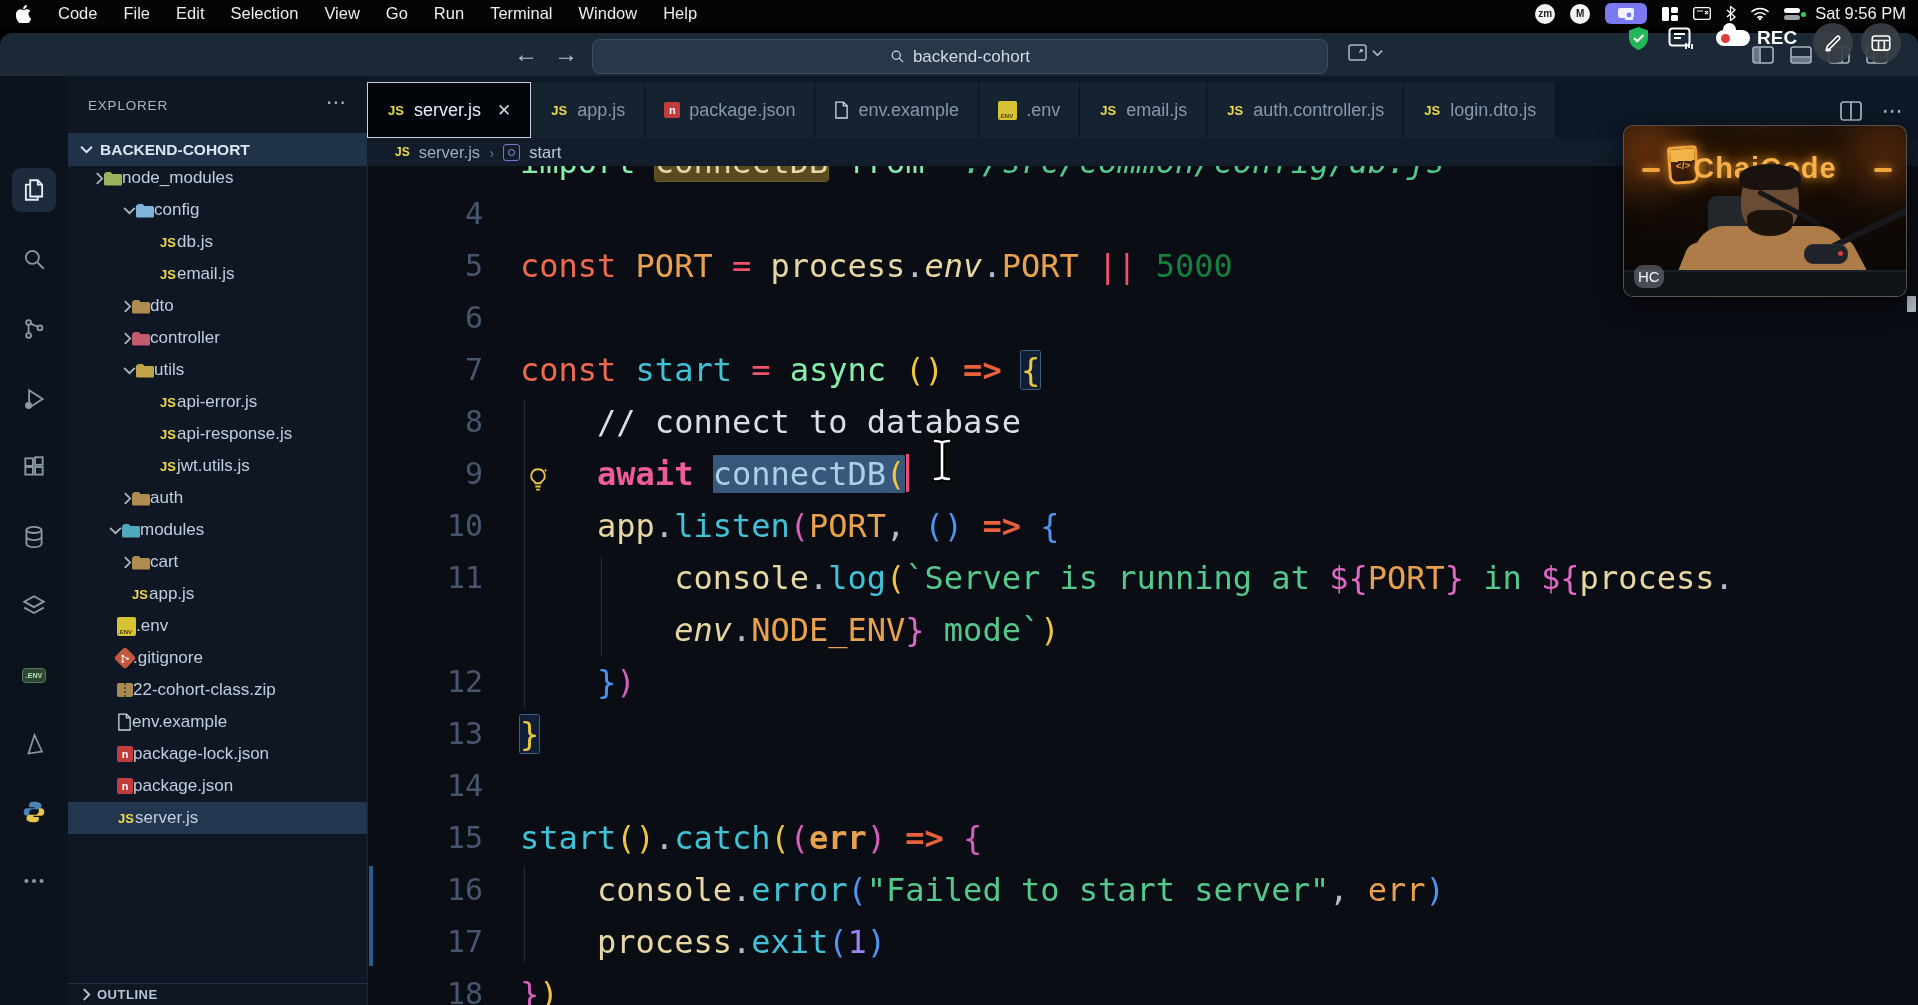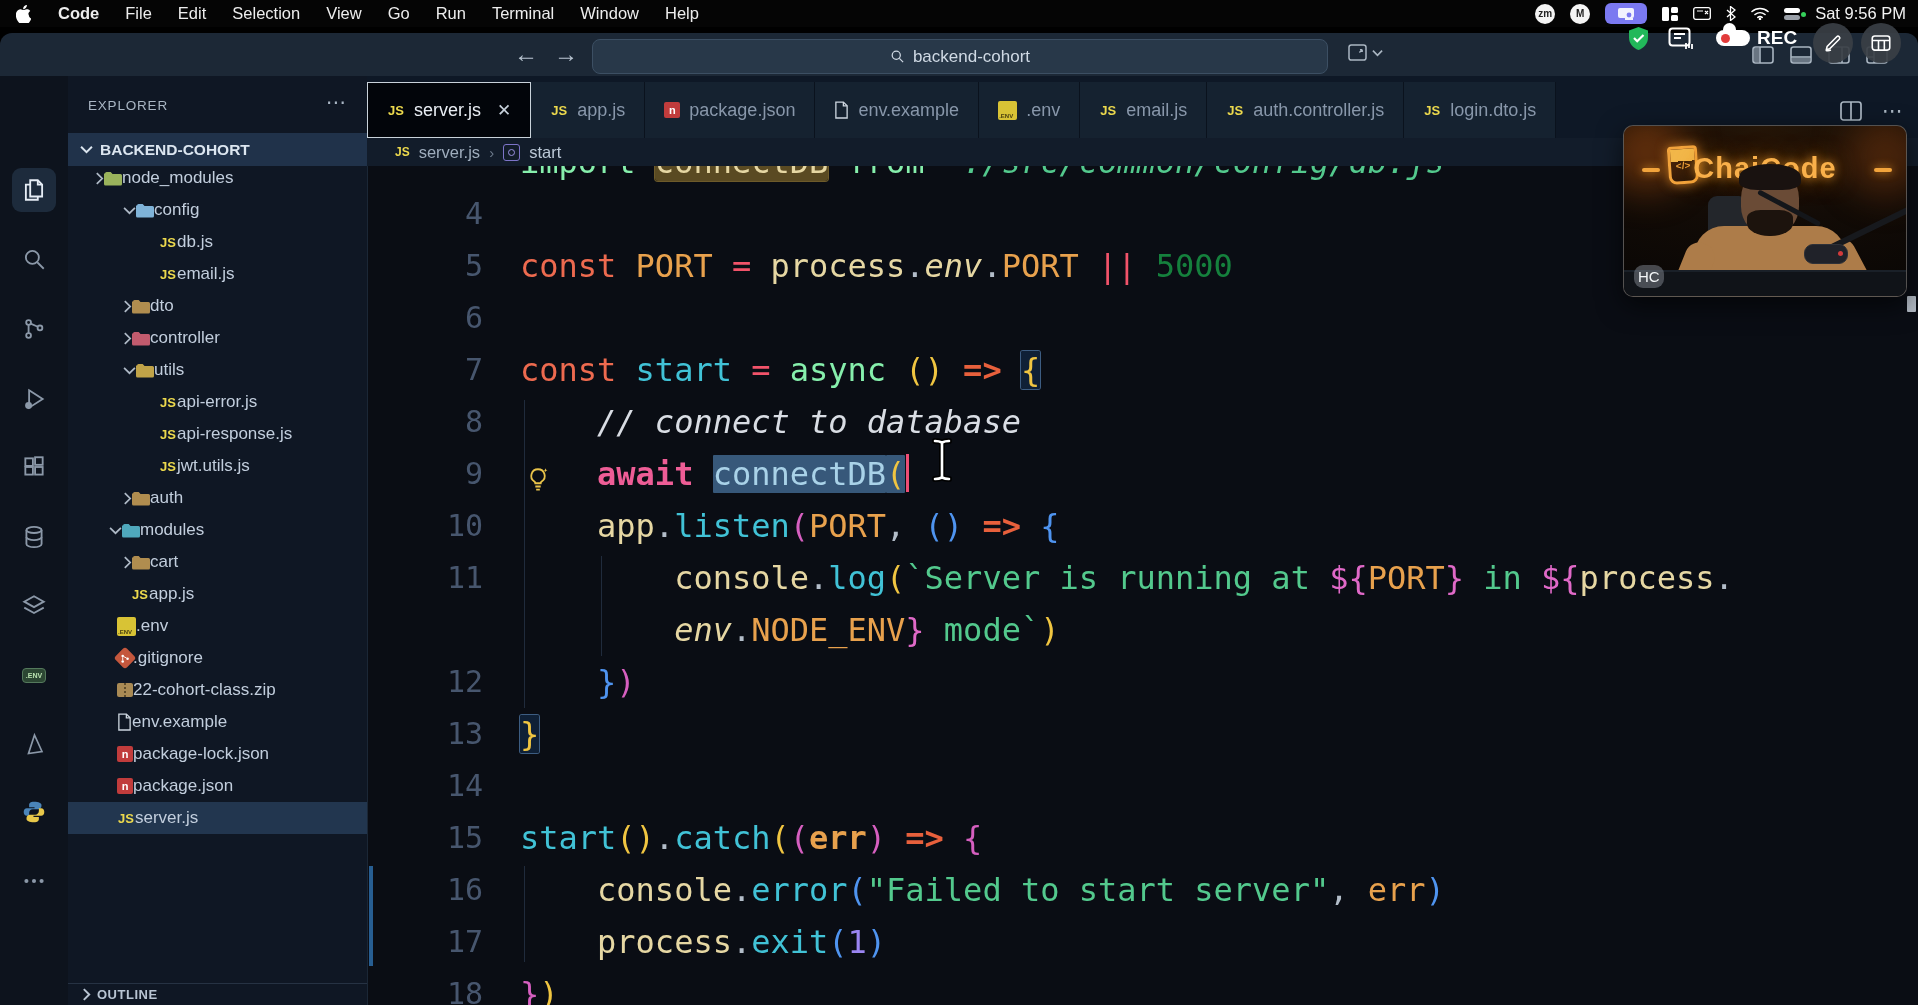--- a/index.html
+++ b/index.html
@@ -4,21 +4,21 @@
 <style>
   html,body{margin:0;padding:0}
   body{width:1918px;height:1005px;background:#000;overflow:hidden;position:relative;
        font-family:"Liberation Sans","DejaVu Sans",sans-serif;-webkit-font-smoothing:antialiased}
 
   
   #menubar{position:absolute;left:0;top:0;width:1918px;height:27px;background:#050505;
            display:flex;align-items:center;color:#ededed;font-size:16.5px;z-index:90}
   #menu-items{display:flex;align-items:center;margin-left:14px}
   #menu-items span{margin:0 13px;white-space:nowrap}
-  #menu-items span:first-child{font-weight:bold}
+  #menu-items span:first-child{font-weight:normal}
   #mb-right{position:absolute;right:12px;top:0;height:27px;display:flex;align-items:center;gap:15px}
   .mbcirc{width:20px;height:20px;border-radius:50%;background:#f4f4f4;color:#222;font-size:10px;
           font-weight:bold;display:flex;align-items:center;justify-content:center}
   .mbpurple{width:42px;height:21px;border-radius:6px;background:#7b79f1;display:flex;align-items:center;justify-content:center}
   #mb-time{font-size:16.5px;color:#f2f2f2;white-space:nowrap}
 
   
   #window{position:absolute;left:0;top:33px;width:1918px;height:972px;background:#1c2836;
           border-radius:12px 12px 0 0;z-index:1}
   .tl{position:absolute;top:47px;width:15px;height:15px;border-radius:50%}
@@ -89,21 +89,21 @@
       font-size:32px;line-height:52px;white-space:pre;color:#d8dee8;z-index:2}
   .lnum{position:absolute;left:0;width:116px;text-align:right;color:#47566e;font-size:30px}
   .lcode{position:absolute;left:153px;top:0}
   .t-kw{color:#ed6a4f}.t-fn{color:#41c2d6}.t-cr{color:#e6d7a3}
   .t-cri{color:#e6d7a3;font-style:italic}
   .t-pk{color:#ee5d96;font-weight:bold}.t-pki{color:#86efac;}
   .t-or{color:#e8a14d}.t-orb{color:#e8a14d;font-weight:bold}
   .t-op{color:#f2536a}.t-ar{color:#e8603c;font-weight:bold}
   .t-n1{color:#15803d}.t-n2{color:#9b85f2}
   .t-st{color:#53c98d}.t-sti{color:#53c98d;font-style:italic}
-  .t-tp{color:#e069c8}.t-cm{color:#d9dde4;font-style:italic}
+  .t-tp{color:#e069c8}.t-cm{color:#d9dde4;}
   .t-py{color:#f0c541}.t-pm{color:#d65fc0}.t-pb{color:#4f94f0}
   .t-pu{color:#b3bdc9}.t-tx{color:#d8dee8}
   .box{box-shadow:0 0 0 1px #3d5d82;border-radius:2px;background:#0f2036}
   .hl{background:#5a4a22;border-radius:3px;box-shadow:0 0 0 1px #6d5a2a}
   .sel{background:#37587a;border-radius:1px}
   .t-fn.sel{color:#a9d2e8}
   .caret{display:inline-block;width:3px;height:38px;background:#ef4d75;vertical-align:-7px;margin-left:1px}
   .bulb{position:absolute;left:158px;top:9px}
   .guide{position:absolute;width:1px;background:#202b3c;z-index:2}
   #modbar{position:absolute;left:369px;top:866px;width:4px;height:100px;background:#2d6da8;opacity:.85;z-index:2}

